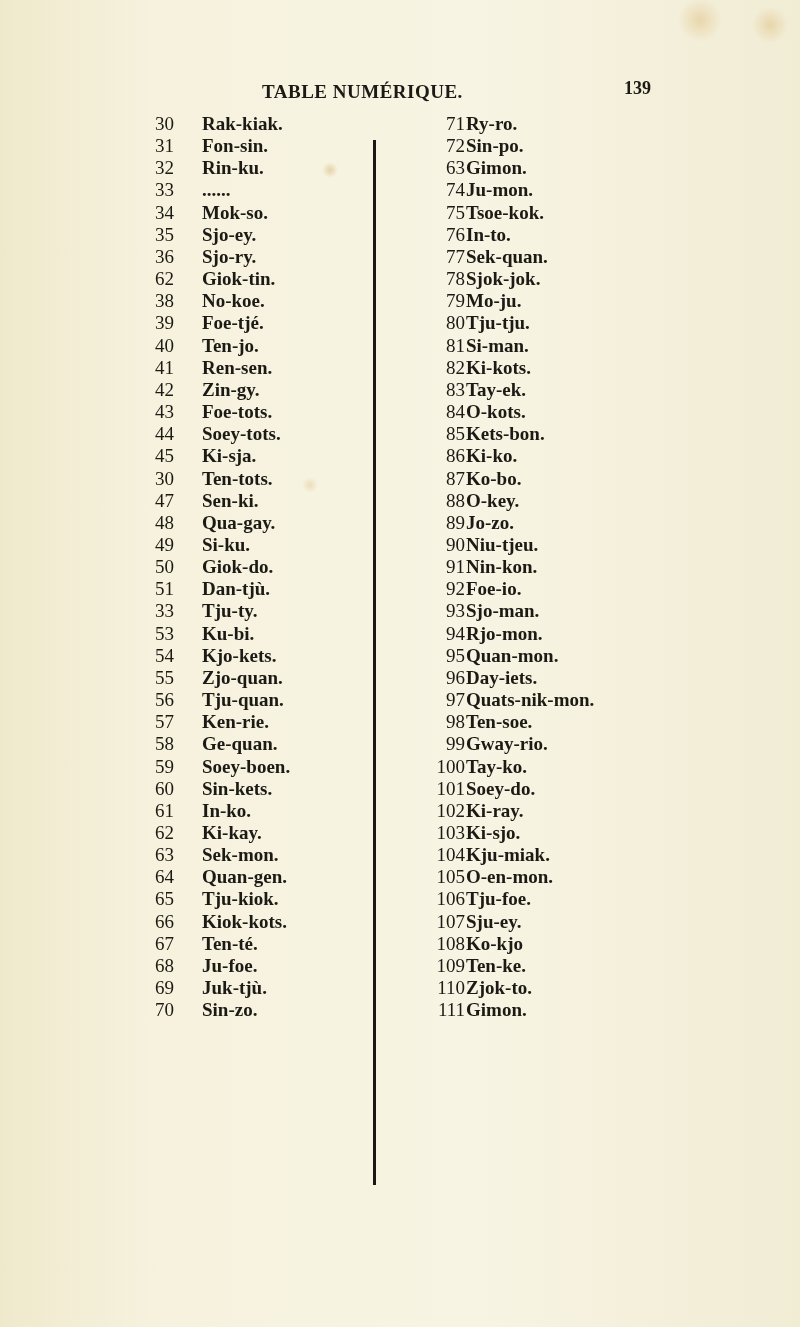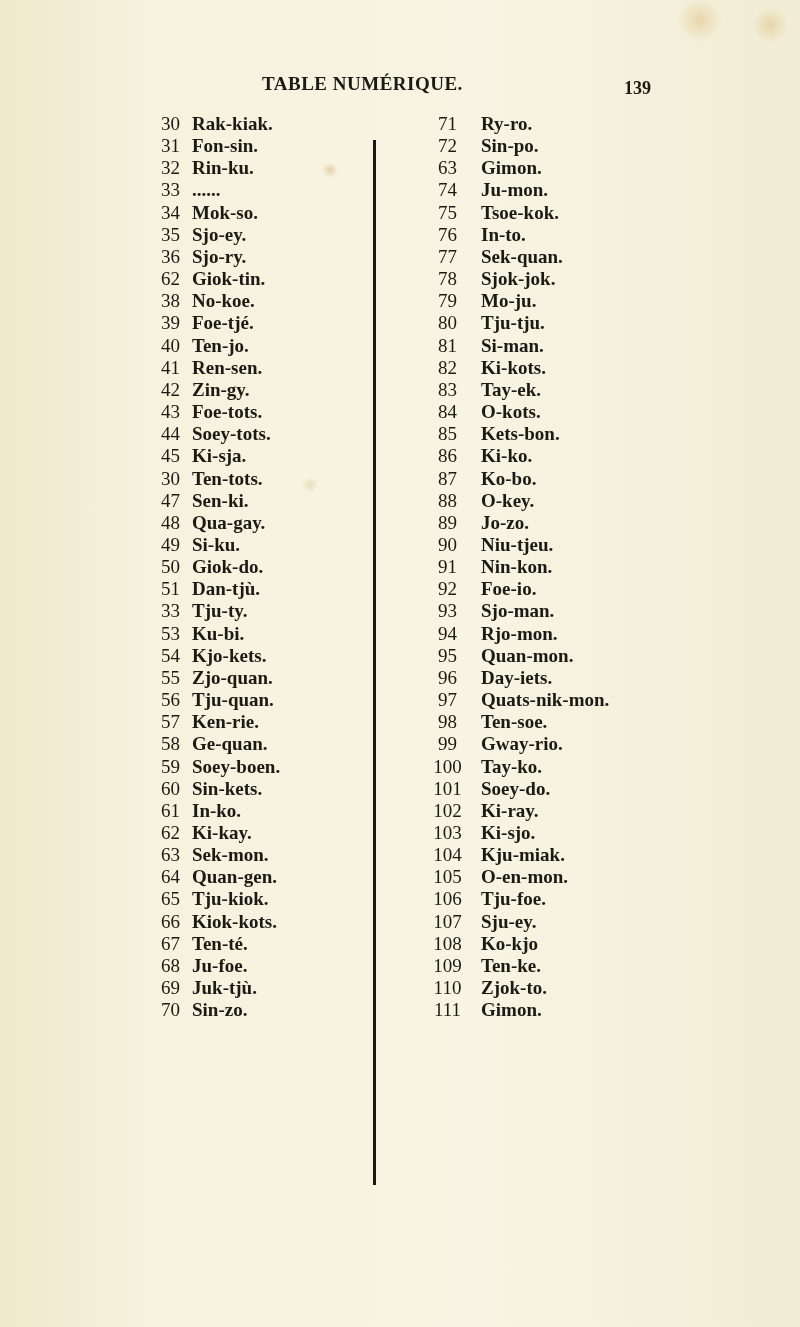--- a/index.html
+++ b/index.html
@@ -10,42 +10,42 @@
         radial-gradient(circle at 700px 20px, rgba(214,170,90,0.35) 0, rgba(214,170,90,0) 22px),
         radial-gradient(circle at 770px 25px, rgba(214,170,90,0.35) 0, rgba(214,170,90,0) 18px),
         radial-gradient(circle at 330px 170px, rgba(210,170,100,0.45) 0, rgba(210,170,100,0) 8px),
         radial-gradient(circle at 310px 485px, rgba(210,170,100,0.3) 0, rgba(210,170,100,0) 8px),
         linear-gradient(90deg, #efe9cc 0%, #f6f2de 20%, #f7f4e3 60%, #f1ecd4 100%);
       font-family: "Liberation Serif", "DejaVu Serif", serif;
       color: #1c1a14;
       position: relative;
     }
     .running-head {
-      position: absolute; top: 73px; left: 262px;
+      position: absolute; top: 81px; left: 262px;
       font-family: "Liberation Serif", serif;
       font-weight: bold; font-size: 19px; letter-spacing: 0.5px;
       font-variant: small-caps;
     }
     .page-number {
       position: absolute; top: 78px; left: 624px;
       font-weight: bold; font-size: 18px;
     }
     .col {
       position: absolute; top: 113px;
       list-style: none; margin: 0; padding: 0;
     }
     .col-left { left: 155px; }
     .col-right { left: 430px; }
     .row {
       height: 22.17px; line-height: 22px; font-size: 19px; white-space: nowrap;
       display: flex;
     }
     .num { display: inline-block; width: 35px; text-align: left; }
-    .col-right .num { width: 35px; text-align: center; padding-right: 16px; }
-    .col-left .num { padding-right: 6px; width: 31px; text-align: center; }
+    .col-right .num { width: 35px; text-align: right; padding-right: 1px; }
+    .col-left .num { padding-right: 16px; width: 31px; }
     .name { font-weight: bold; }
     .divider {
       position: absolute; left: 373px; top: 140px; width: 3px; height: 1045px;
       background: #1a1814;
     }
   </style>
 </head>
 <body>
 
 <div class="running-head">TABLE NUMÉRIQUE.</div>

